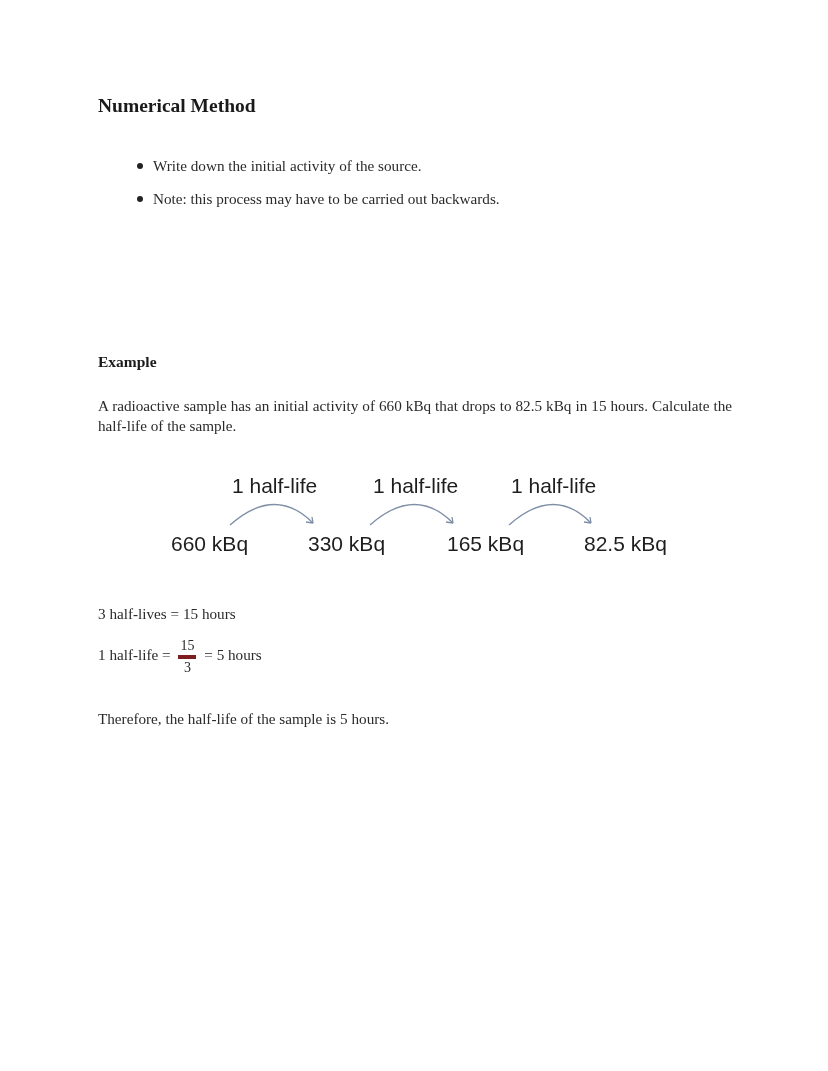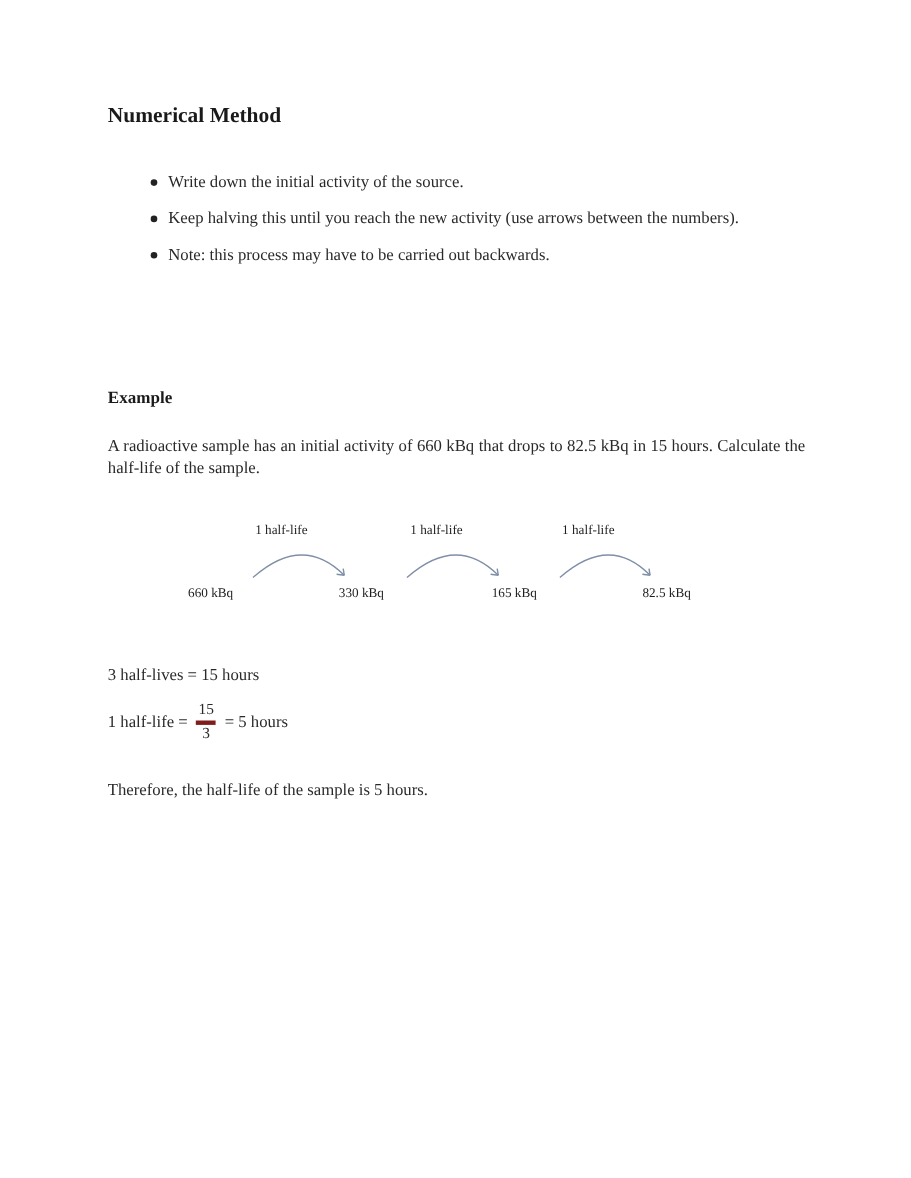--- a/index.html
+++ b/index.html
@@ -10,36 +10,35 @@
     ul.bullets { position: absolute; left: 98px; top: 140px; width: 634px; margin: 16px; padding: 0; list-style: none; }
     ul.bullets li { position: relative; padding-left: 39px; font-family: "Liberation Serif", serif;
                     font-size: 15.2px; line-height: 19px; margin-bottom: 14px; text-align: justify; color: #2a2a2a; }
     ul.bullets li::before { content: ""; position: absolute; left: 23px; top: 7px; width: 6px; height: 6px;
                             border-radius: 50%; background: #222; }
     .example-heading { position: absolute; left: 98px; top: 353px; font-size: 15.5px; font-weight: bold;
                        font-family: "Liberation Serif", serif; color: #1a1a1a; }
     .problem { position: absolute; left: 98px; top: 396px; width: 634px; font-size: 15.2px; line-height: 19.5px;
                font-family: "Liberation Serif", serif; color: #2a2a2a; text-align: justify; }
     .diagram { position: absolute; left: 160px; top: 465px; width: 520px; height: 100px; }
-    .diagram .lbl { position: absolute; font-family: Liberation Serif, serif; font-size: 12px; color: #1e1e1e; white-space: nowrap; }
+    .diagram .lbl { position: absolute; font-family: Liberation Sans, sans-serif; font-size: 21px; color: #1e1e1e; white-space: nowrap; }
     .diagram svg { position: absolute; left: 0; top: 0; }
     .calc { position: absolute; left: 98px; font-family: "Liberation Serif", serif; font-size: 15.2px; color: #2a2a2a; }
     .frac { display: inline-block; vertical-align: middle; text-align: center; margin: 0 4px; font-size: 14px; line-height: 16px; }
     .frac .num { display: block; border-bottom: 4px solid #7f1d1d; padding: 0 2px 1px 2px; }
     .frac .den { display: block; padding-top: 1px; }
   </style>
 </head>
 <body>
 
 <div>
   <div class="title">Numerical Method</div>
 
   <ul class="bullets">
     <li>Write down the initial activity of the source.</li>
-    <li>Keep halving this until you reach the new activity (use arrows between the numbers).</li>
     <li>Note: this process may have to be carried out backwards.</li>
   </ul>
 
   <div class="example-heading">Example</div>
   <div class="problem">A radioactive sample has an initial activity of 660 kBq that drops to 82.5 kBq in 15 hours. Calculate the half-life of the sample.</div>
 
   <div class="diagram">
     <svg width="520" height="100">
       <g fill="none" stroke="#7f8fa6" stroke-width="1.3">
         <path d="M70,60 Q115,20 153,58"></path>

